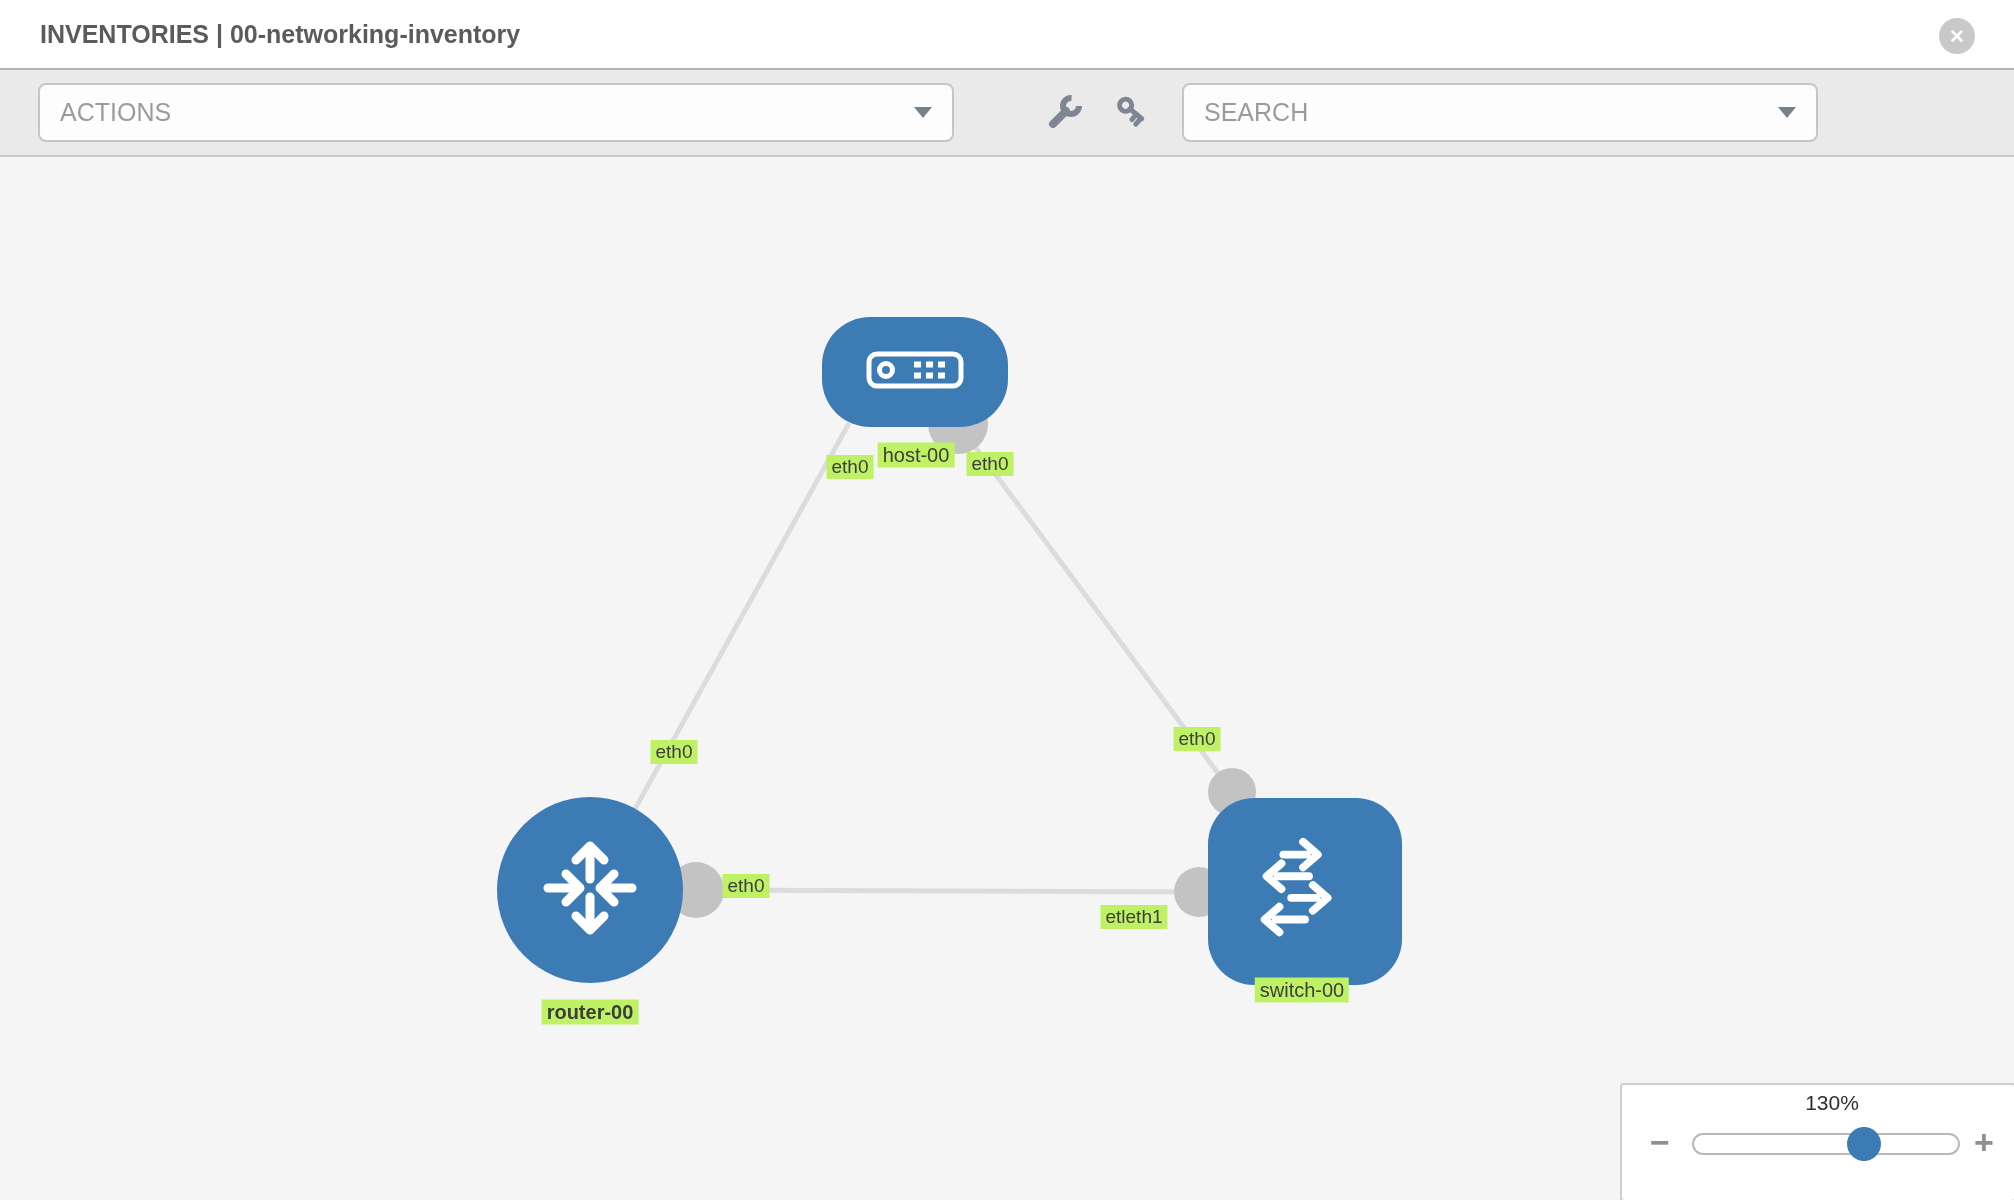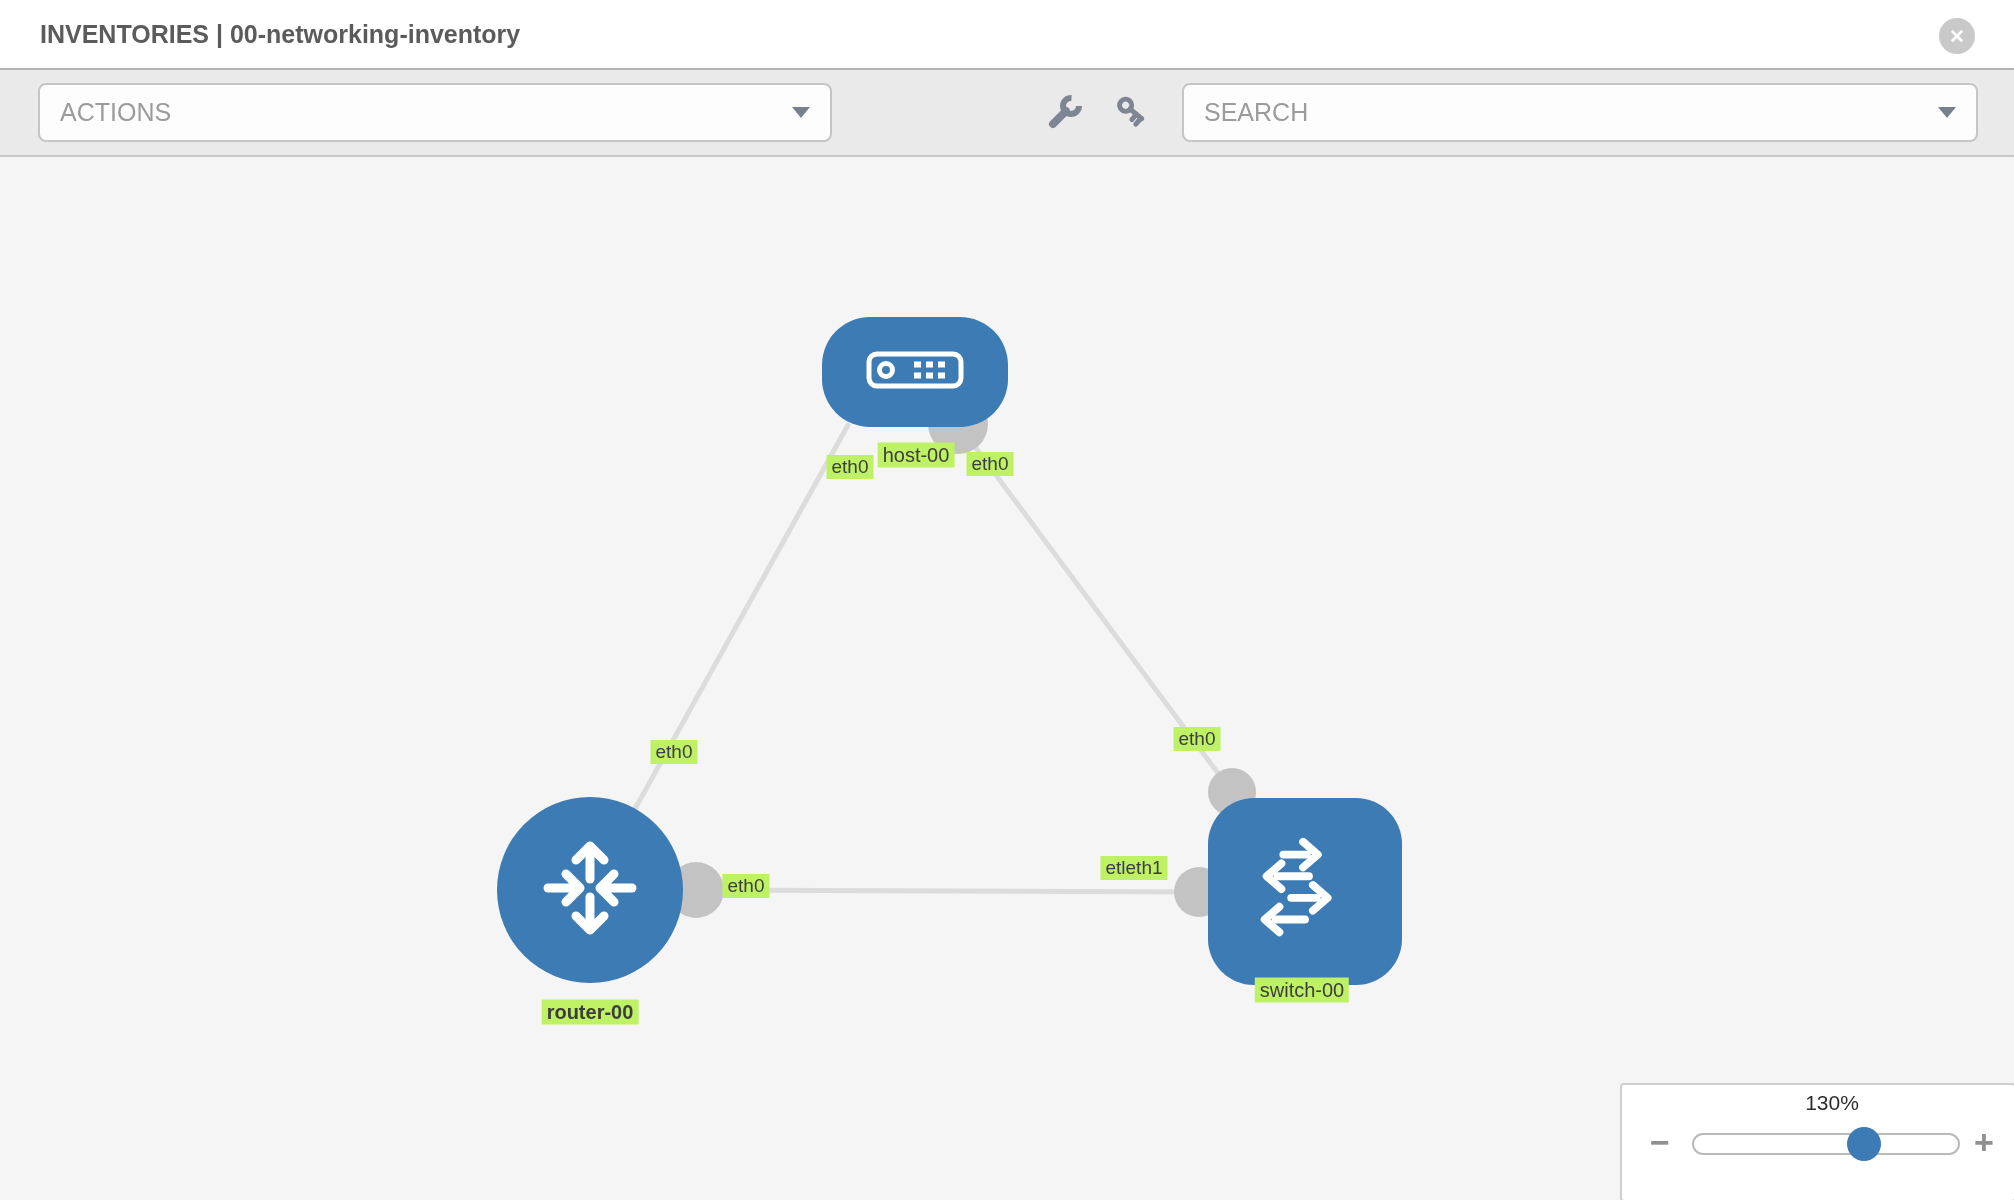--- a/index.html
+++ b/index.html
@@ -18,22 +18,22 @@
 
   
   .toolbar { position: absolute; left: 0; top: 70px; width: 2014px; height: 87px;
     background: #eaeaea; border-bottom: 2px solid #c9c9c9; }
   .select-box { position: absolute; top: 13px; height: 59px; background: #fdfdfd;
     border: 2px solid #c5c5c5; border-radius: 8px; display: flex; align-items: center;
     padding: 0 20px; font-size: 25px; color: #9b9b9b; cursor: pointer; }
   .select-caret { width: 0; height: 0; margin-left: auto;
     border-left: 9px solid transparent; border-right: 9px solid transparent;
     border-top: 11px solid #77808d; }
-  #actions-box { left: 38px; width: 794px; }
-  #search-box { left: 1182px; width: 796px; }
+  #actions-box { left: 38px; width: 916px; }
+  #search-box { left: 1182px; width: 636px; }
   .tool-icon-btn { position: absolute; top: 26px; width: 40px; height: 40px;
     display: flex; align-items: center; justify-content: center; cursor: pointer; }
   #wrench-btn { left: 1045px; }
   #key-btn { left: 1113px; }
 
   
   .canvas { position: absolute; left: 0; top: 157px; width: 2014px; height: 1043px;
     background: #f5f5f5; overflow: hidden; }
   .links-svg { position: absolute; left: 0; top: 0; z-index: 0; }
 
@@ -48,21 +48,21 @@
   .node-name { font-size: 20px; }
   .if-label  { font-size: 19px; }
   #lbl-host   { left: 916px;  top: 298px; }
   #lbl-router { left: 590px;  top: 855px; font-weight: bold; }
   #lbl-switch { left: 1302px; top: 833px; }
   #if-l0-to   { left: 850px;  top: 310px; }
   #if-l1-from { left: 990px;  top: 307px; }
   #if-l0-from { left: 674px;  top: 595px; }
   #if-l1-to   { left: 1197px; top: 582px; }
   #if-l2-from { left: 746px;  top: 729px; }
-  #if-l2-to   { left: 1134px; top: 711px; }
+  #if-l2-to   { left: 1134px; top: 760px; }
 
   
   .zoom-panel { position: absolute; left: 1620px; top: 926px; width: 396px; height: 119px;
     background: #ffffff; border: 2px solid #cfcfcf; border-radius: 4px; z-index: 3; }
   .zoom-level { position: absolute; left: 76px; top: 6px; width: 268px; text-align: center;
     font-size: 21px; color: #2e2e2e; }
   .zoom-btn { position: absolute; font-size: 34px; font-weight: bold; color: #909090;
     line-height: 34px; cursor: pointer; }
   #zoom-out { left: 28px;  top: 40px; }
   #zoom-in  { left: 352px; top: 40px; }

